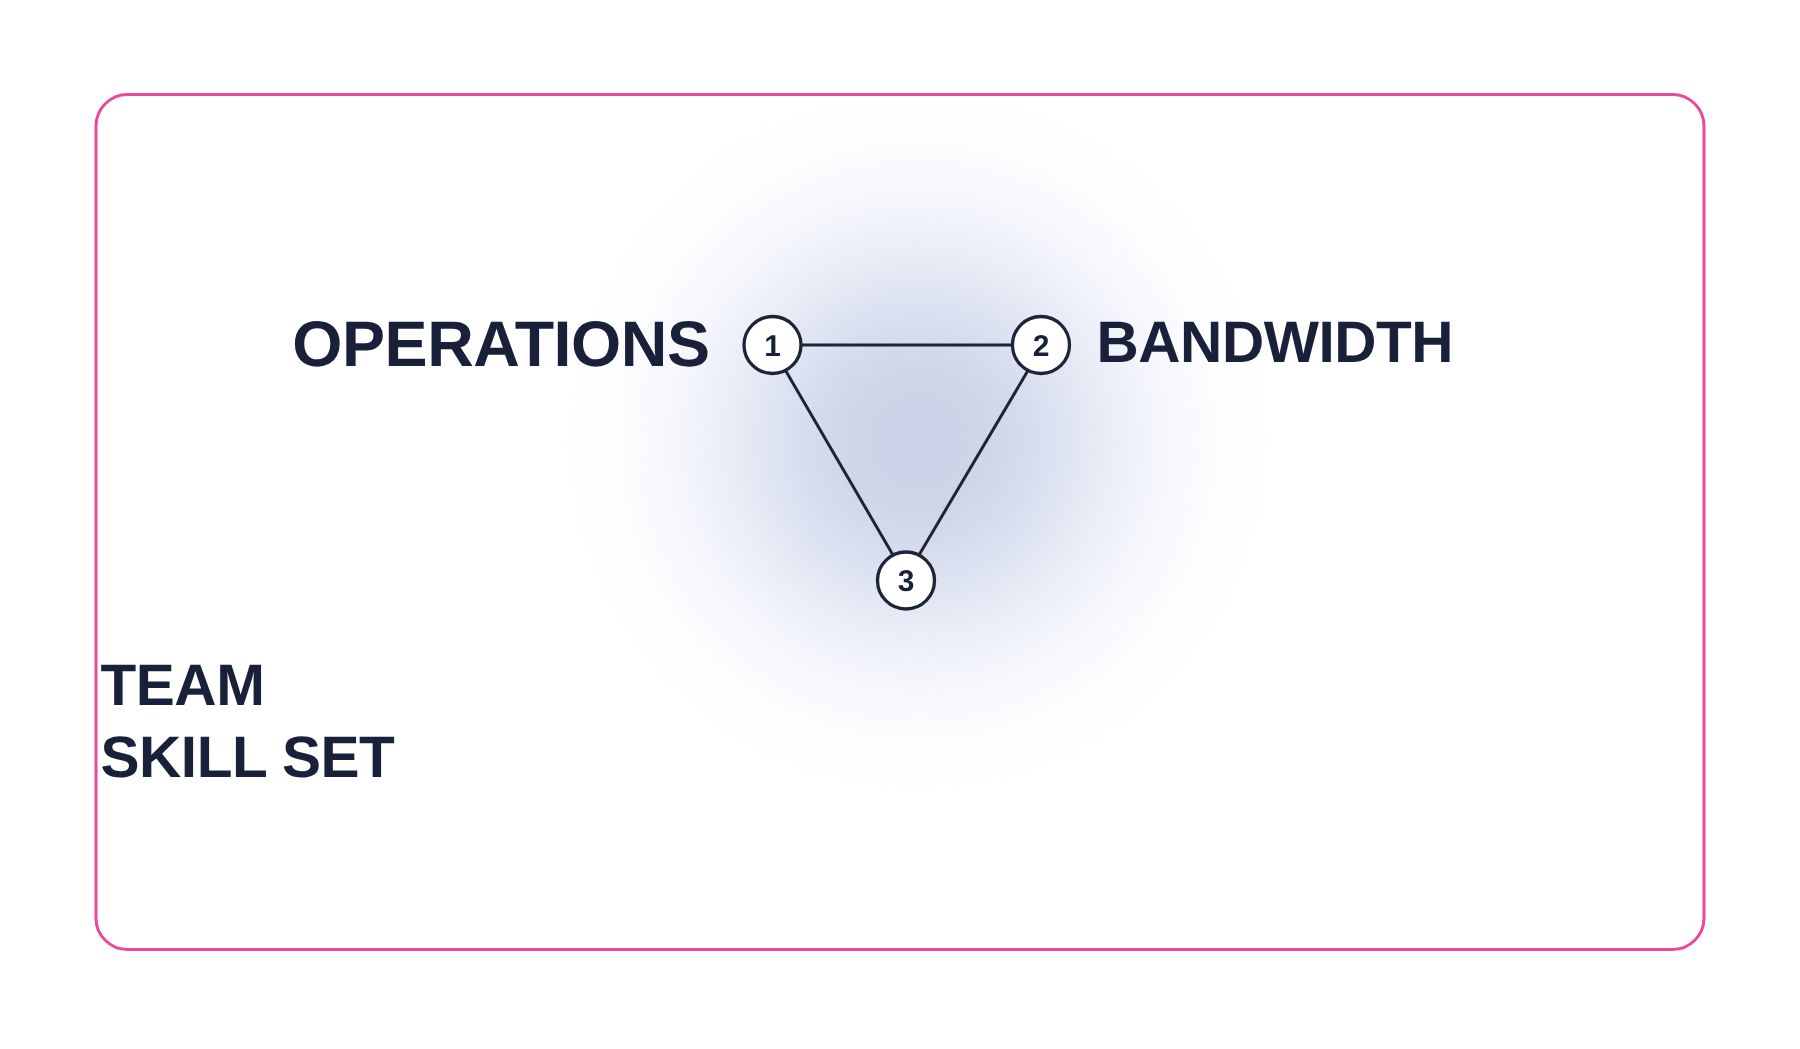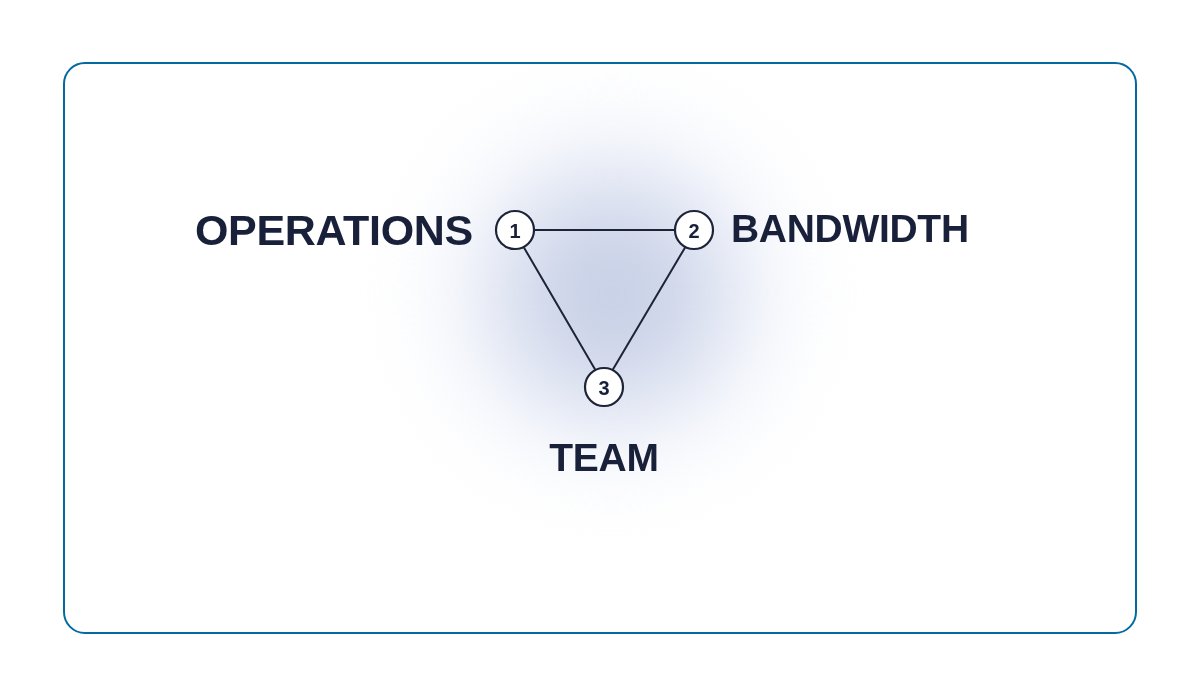--- a/index.html
+++ b/index.html
@@ -19,21 +19,21 @@
     background:#ffffff;
   }
 
   
   #card {
     position:absolute;
     left:63px;
     top:62px;
     width:1074px;
     height:572px;
-    border:2px solid #0369a1;
+    border:2px solid #ec4899;
     border-radius:22px;
     background:#ffffff;
     overflow:hidden;
     text-decoration:underline;
   }
 
   
   #glow {
     position:absolute;
     left:calc(610px - 63px - 250px);
@@ -104,21 +104,21 @@
     left:calc(729px - 63px);
     top:calc(207px - 62px);
     font-size:39px;
     text-align:left;
   }
 
   #label-bottom {
     left:0;
     top:calc(432px - 62px);
     width:1074px;
-    text-align:center;
+    text-align:left;
     font-size:39px;
     line-height:48px;
     transform:translateX(calc(602px - 537px - 63px));
   }
   #label-bottom .line { display:block; }
 </style>
 </head>
 <body>
 
 <div id="stage">
@@ -126,20 +126,21 @@
   <div id="card">
 
     <div id="glow"></div>
 
     <div class="label" id="label-left">OPERATIONS</div>
 
     <div class="label" id="label-right">BANDWIDTH</div>
 
     <div class="label" id="label-bottom">
       <span class="line">TEAM</span>
+      <span class="line">SKILL SET</span>
     </div>
 
     <svg id="diagram" viewBox="0 0 1074 572">
 
       <g>
         <line class="edge" x1="469" y1="166" x2="610" y2="166"></line>
         <line class="edge" x1="458.6" y1="182.9" x2="530.4" y2="306.1"></line>
         <line class="edge" x1="620.4" y1="182.9" x2="547.6" y2="306.1"></line>
       </g>
 

